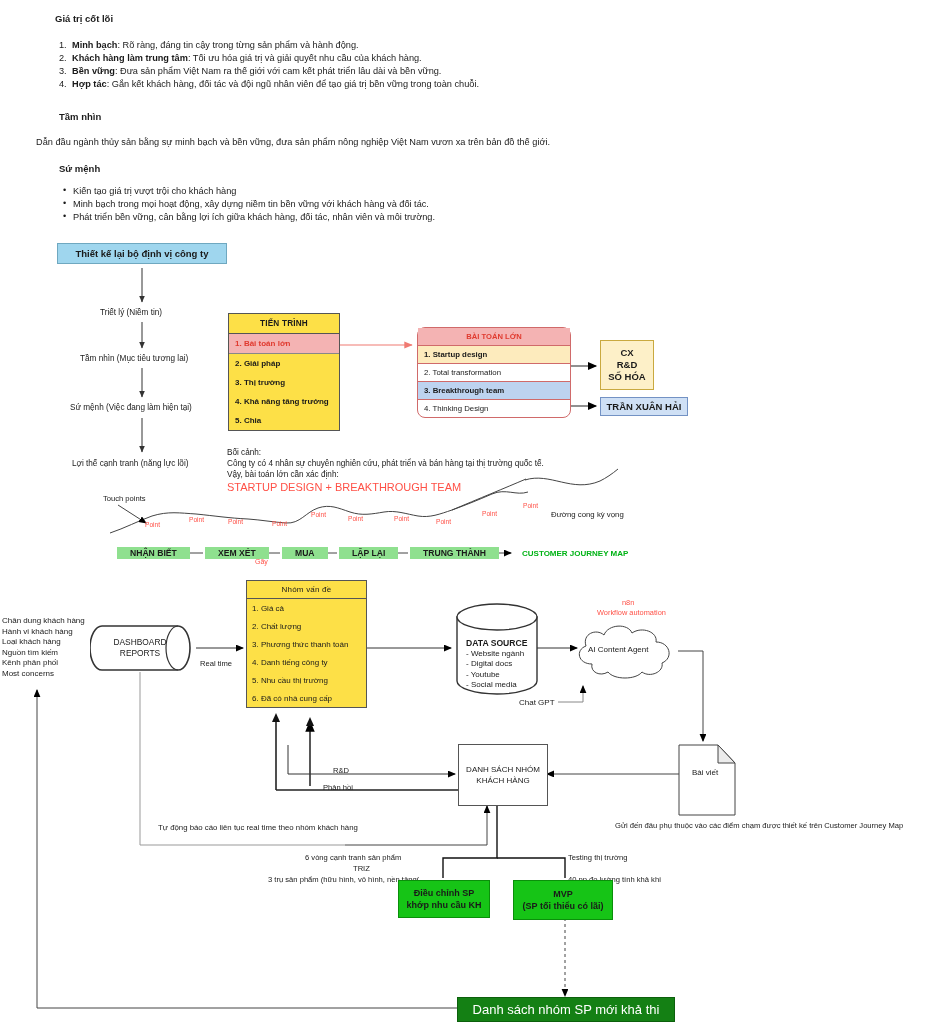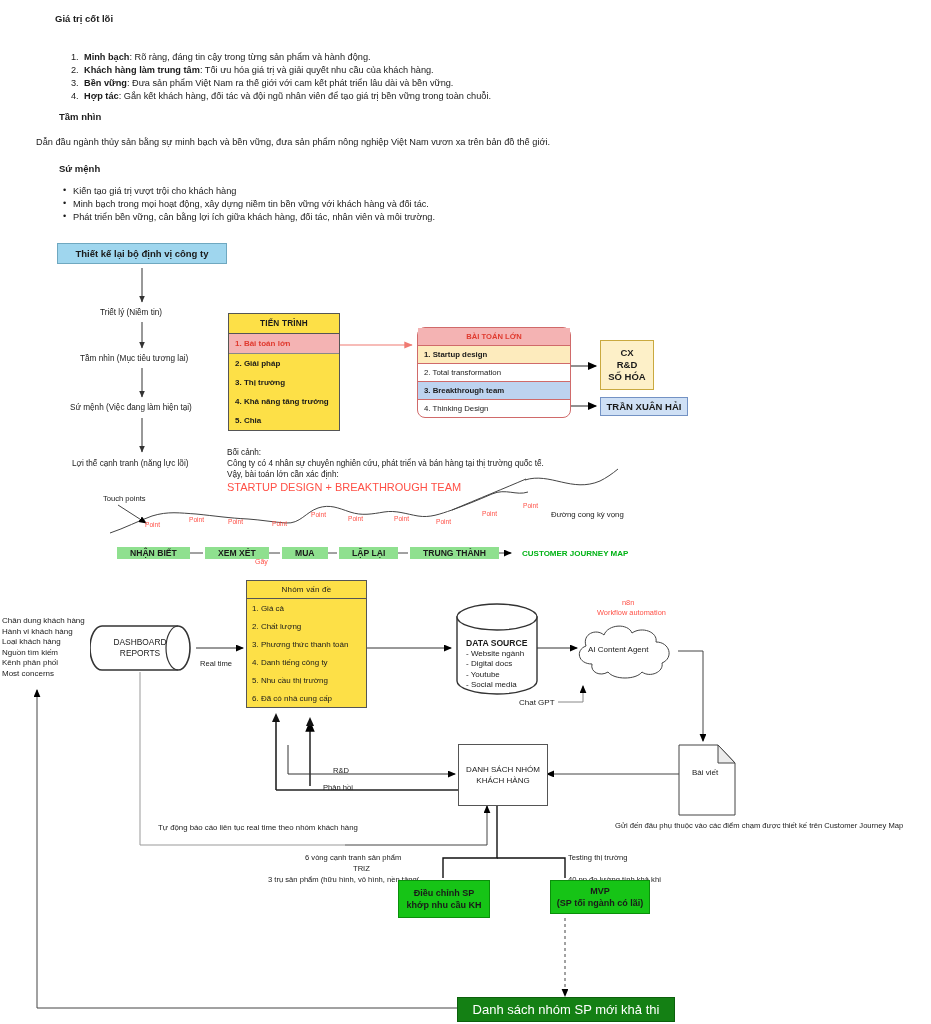--- a/index.html
+++ b/index.html
@@ -5,21 +5,21 @@
   html,body{margin:0;padding:0;background:#ffffff;}
   body{width:931px;height:1024px;position:relative;overflow:hidden;
        font-family:"Liberation Sans",sans-serif;color:#1a1a1a;}
   .abs{position:absolute;}
   #svg-layer{position:absolute;left:0;top:0;width:931px;height:1024px;pointer-events:none;}
 
   
   .doc{position:absolute;left:0;top:0;width:931px;}
   .doc-h{font-size:9.5px;font-weight:bold;}
   .doc-p{font-size:9.2px;}
-  .olist{margin:12px;padding:0;list-style:none;}
+  .olist{margin:0;padding:0;list-style:none;}
   .olist li{font-size:9.2px;margin:0 0 3px 0;white-space:nowrap;}
   .ulist{margin:0;padding:0;list-style:none;}
   .ulist li{font-size:9.2px;margin:0 0 3px 0;white-space:nowrap;position:relative;padding-left:10px;}
   .ulist li:before{content:"\2022";position:absolute;left:0;top:-1px;}
   .num{display:inline-block;width:13px;}
   b{font-weight:bold;}
 
   
   .box{position:absolute;box-sizing:border-box;display:flex;align-items:center;
        justify-content:center;text-align:center;}
@@ -366,18 +366,18 @@
 <div class="smalltxt" style="left:268px;top:875px;font-size:7.6px;">3 trụ sản phẩm (hữu hình, vô hình, nền tảng(</div>
 
 <div class="smalltxt" style="left:568px;top:853px;font-size:7.6px;">Testing thị trường</div>
 <div class="smalltxt" style="left:568px;top:875px;font-size:7.6px;">40 pp đo lường tính khả khi</div>
 
 <div class="greenbox" style="left:398px;top:880px;width:92px;height:38px;flex-direction:column;">
   <span>Điều chỉnh SP</span>
   <span>khớp nhu cầu KH</span>
 </div>
 
-<div class="greenbox" style="left:513px;top:880px;width:100px;height:34px;flex-direction:column;margin-left:37px;">
+<div class="greenbox" style="left:513px;top:880px;width:100px;height:40px;flex-direction:column;">
   <span>MVP</span>
-  <span>(SP tối ngành có lãi)</span>
+  <span>(SP tối thiểu có lãi)</span>
 </div>
 
 <div class="darkgreen" style="left:457px;top:997px;width:218px;height:25px;">Danh sách nhóm SP mới khả thi</div>
 
 </body></html>

